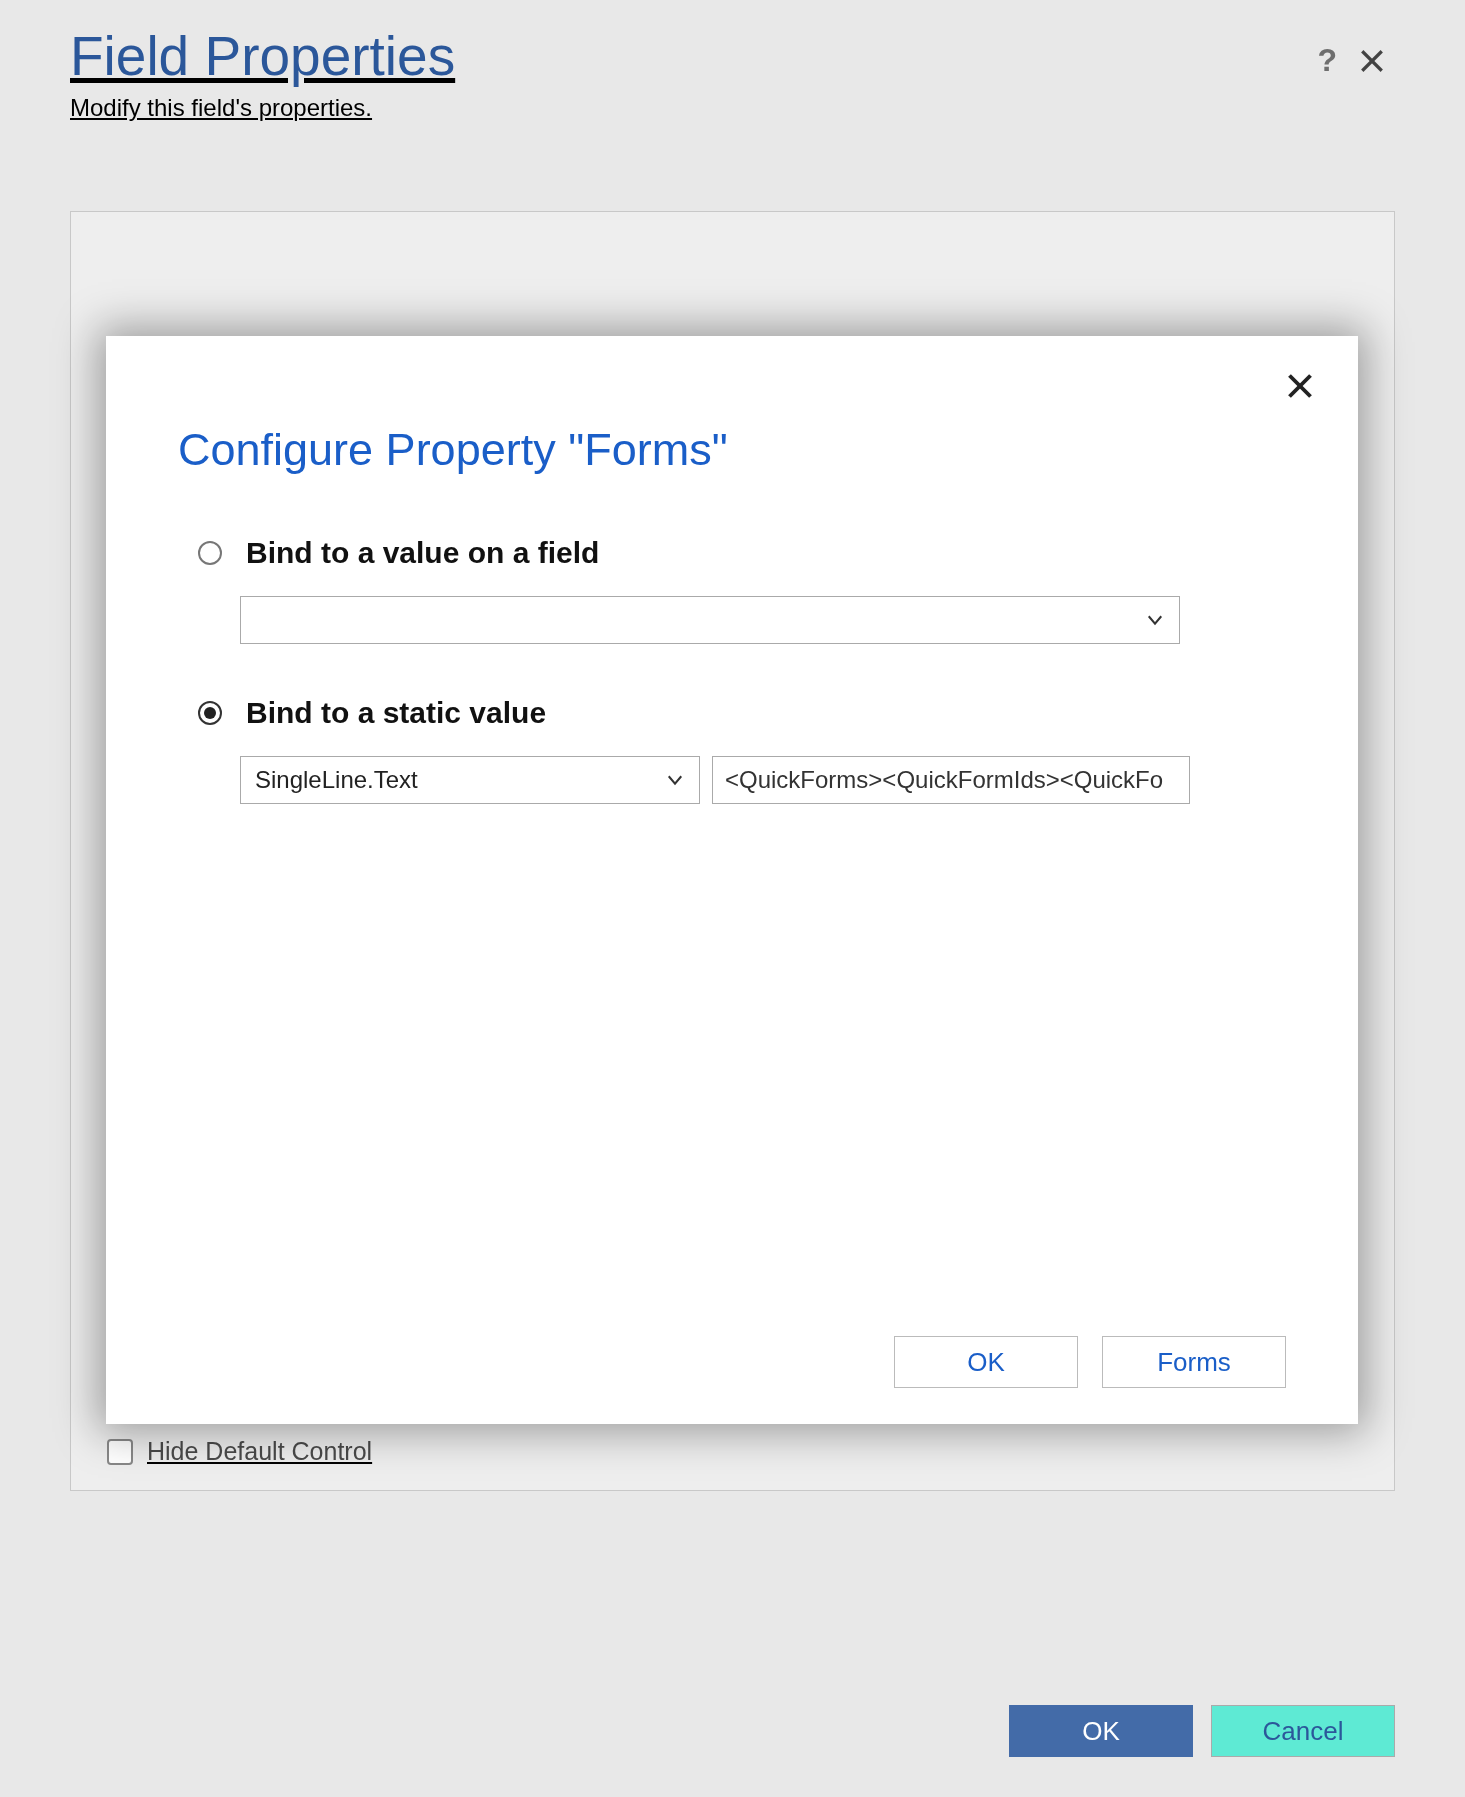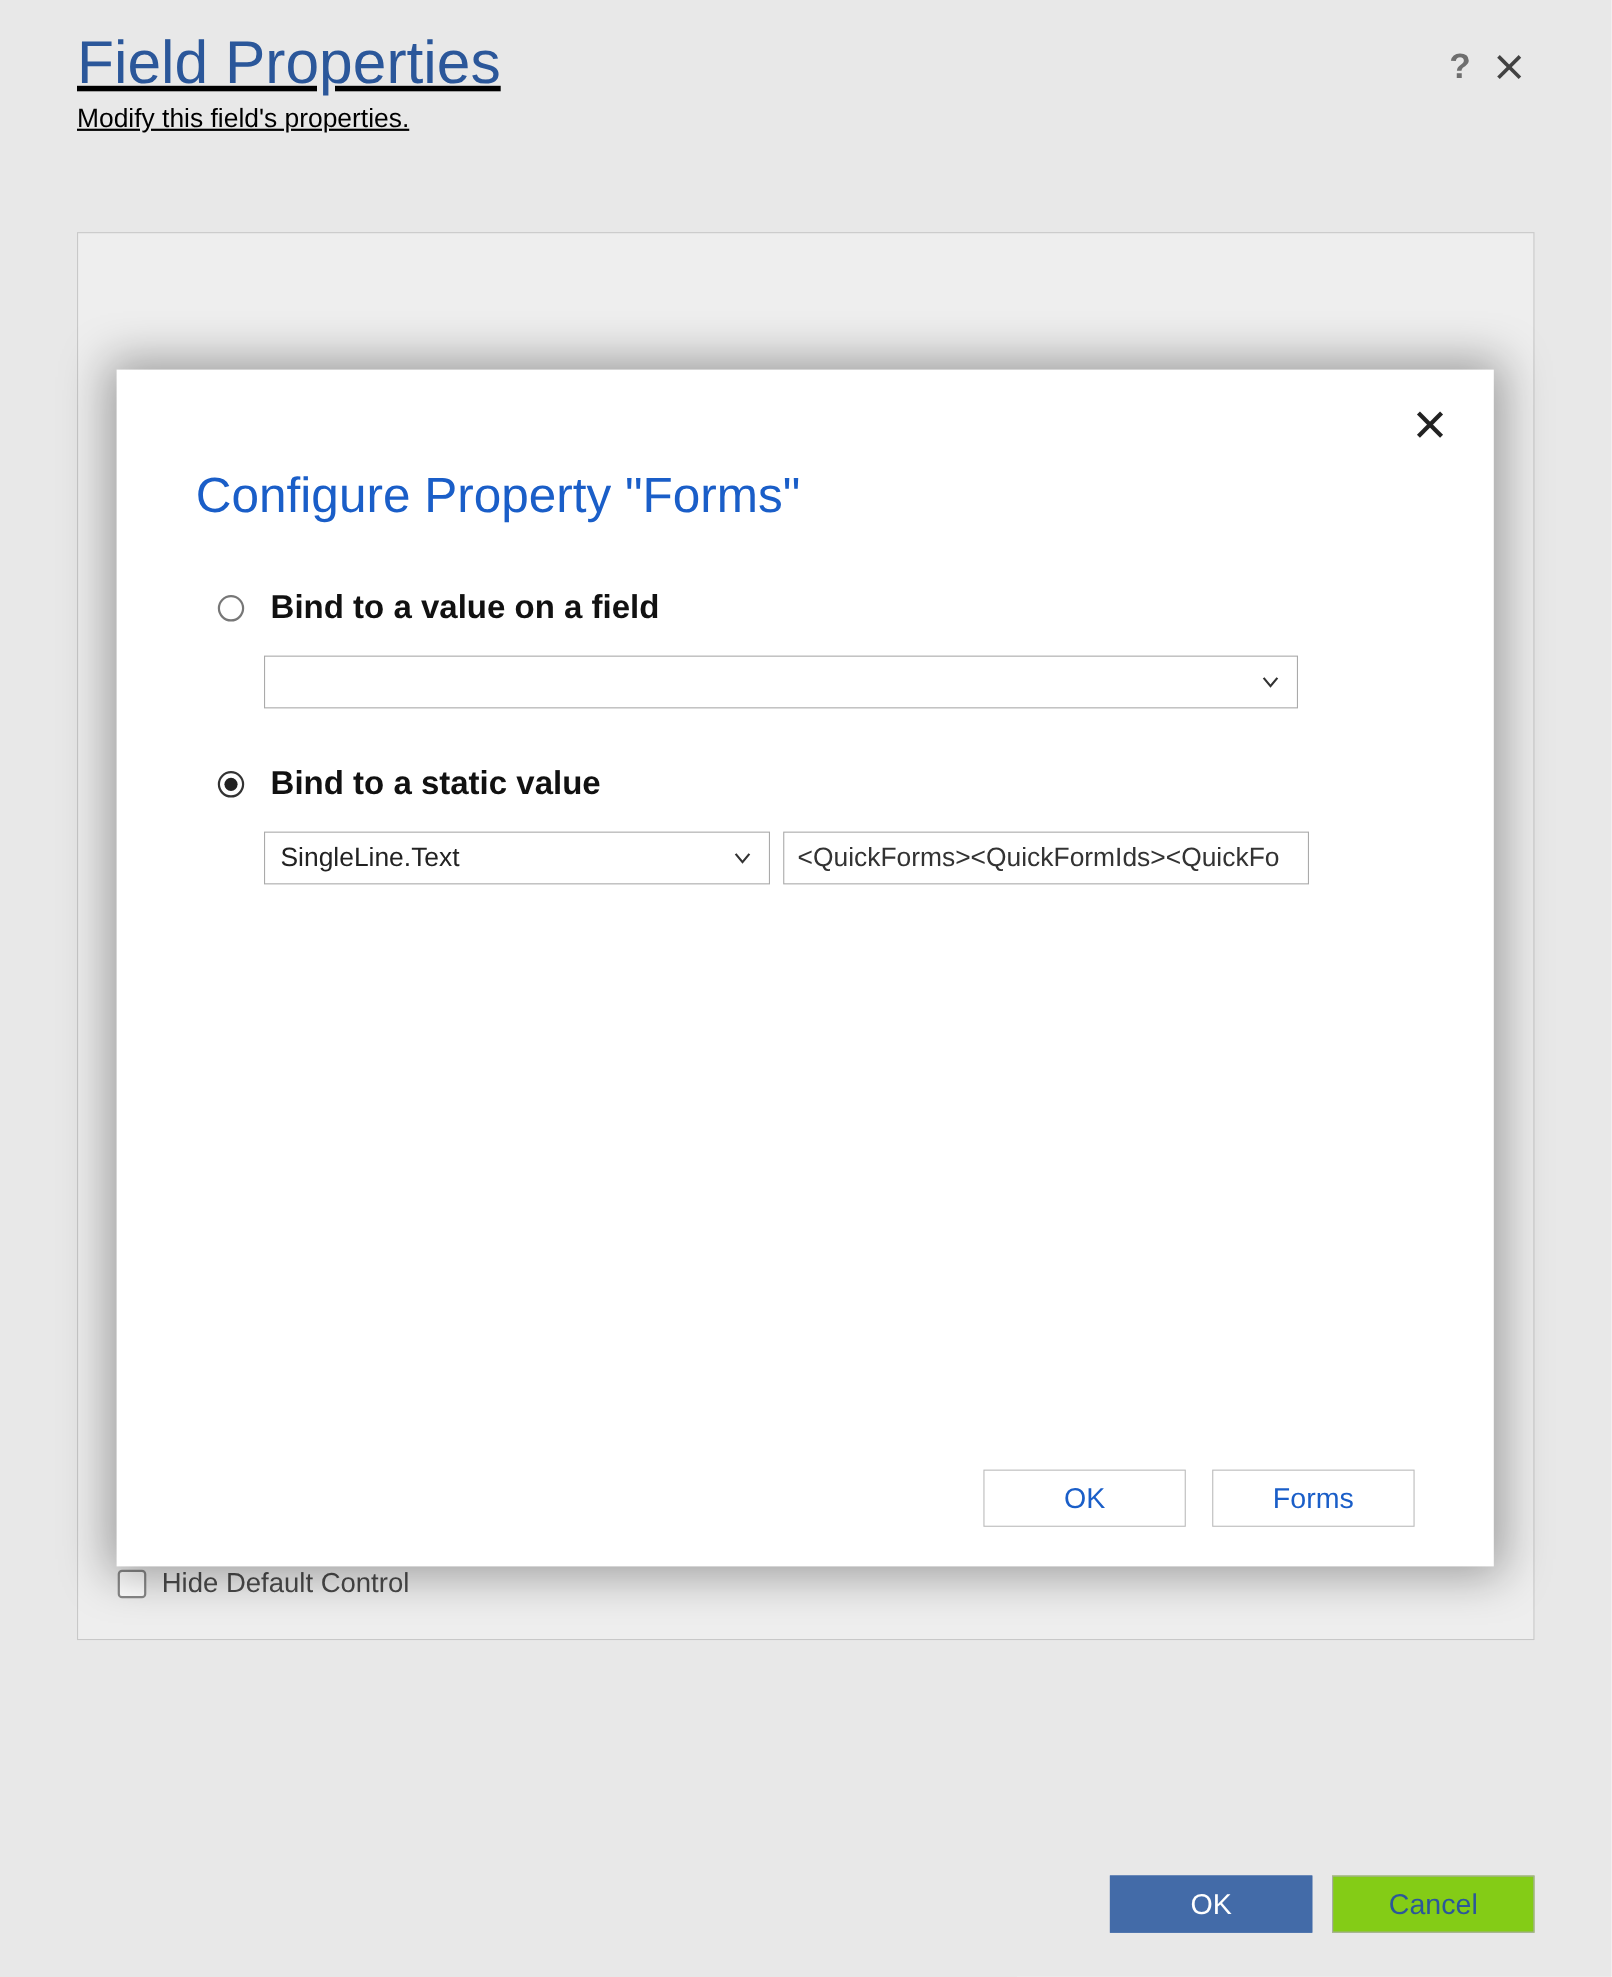--- a/index.html
+++ b/index.html
@@ -89,22 +89,23 @@
       margin-top: -1px;
       position: relative;
       padding: 20px;
     }
 
     .checkbox-row {
       display: flex;
       align-items: center;
       gap: 14px;
       position: absolute;
-      bottom: 36px;
+      bottom: 24px;
       left: 36px;
+      text-decoration: underline;
     }
     .checkbox-box {
       width: 26px;
       height: 26px;
       border: 2px solid #888;
       border-radius: 4px;
       background: #fff;
       cursor: pointer;
     }
     .checkbox-label {
@@ -128,21 +129,21 @@
       display: flex;
       align-items: center;
       justify-content: center;
     }
     .btn-primary {
       background: #436ba8;
       color: #fff;
       border: 1px solid #436ba8;
     }
     .btn-secondary {
-      background: #84cc16;
+      background: #5eead4;
       color: #2b579a;
     }
 
     
     .modal-backdrop {
       position: absolute;
       top: 0;
       left: 0;
       width: 100%;
       height: 100%;

